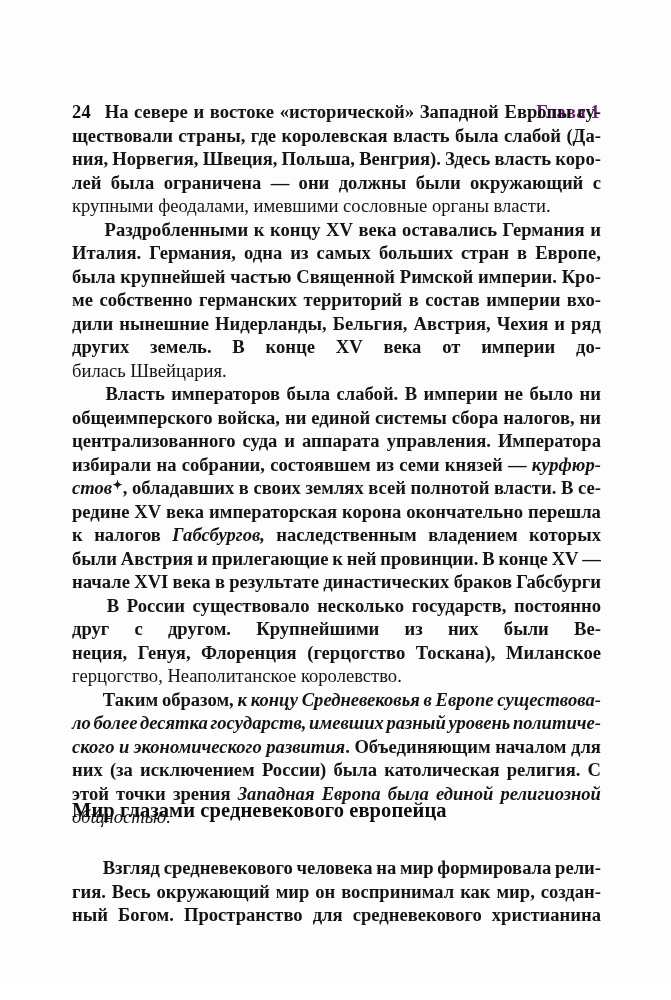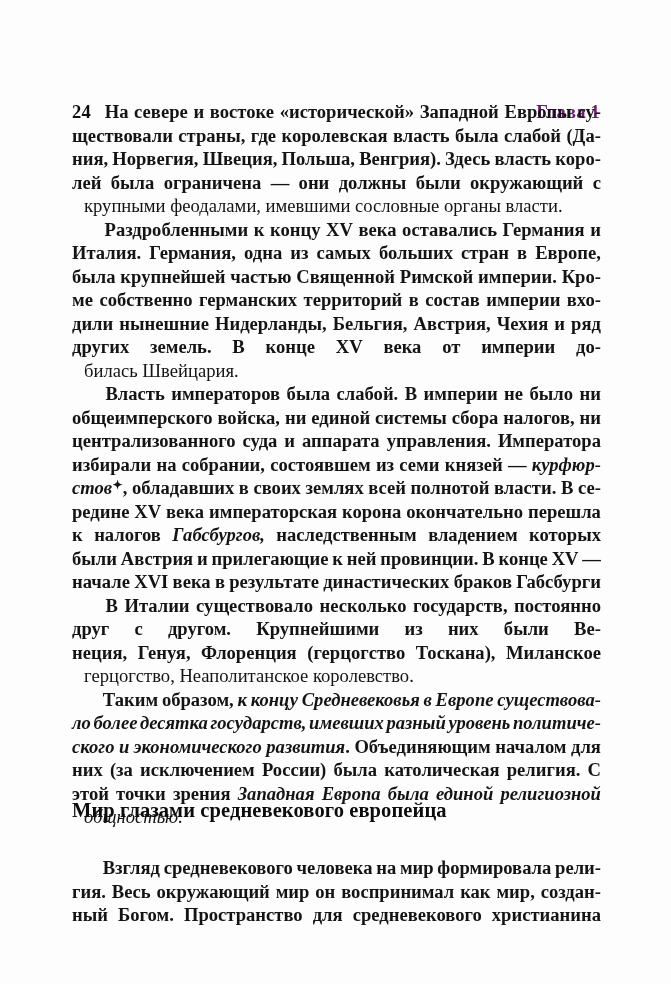--- a/index.html
+++ b/index.html
@@ -61,21 +61,20 @@
     display: flex;
     white-space: normal;
   }
   .ln.flex > .w { white-space: pre; }
   .ln.flex.spread { justify-content: space-between; font-weight: bold; }
   .ln.last {
     display: block;
     text-align: left;
     text-align-last: left;
     white-space: pre;
-    margin-left: 12px;
   }
   .ind { display: inline-block; width: 27px; }
 
   i, .it { font-style: italic; }
 
   .sup-mark {
     font-size: 12px;
     vertical-align: 0.42em;
     font-style: normal;
     line-height: 0;
@@ -314,21 +313,21 @@
           <span class="w">династических</span>
           <span class="w">браков</span>
           <span class="w">Габсбурги</span>
         </span>
     </p>
 
     <p class="para">
       <span class="ln flex spread">
           <span class="ind"></span>
           <span class="w">В</span>
-          <span class="w">Италии</span>
+          <span class="w">России</span>
           <span class="w">существовало</span>
           <span class="w">несколько</span>
           <span class="w">государств,</span>
           <span class="w">постоянно</span>
         </span>
       <span class="ln flex spread">
           <span class="w">друг</span>
           <span class="w">с</span>
           <span class="w">другом.</span>
           <span class="w">Крупнейшими</span>

